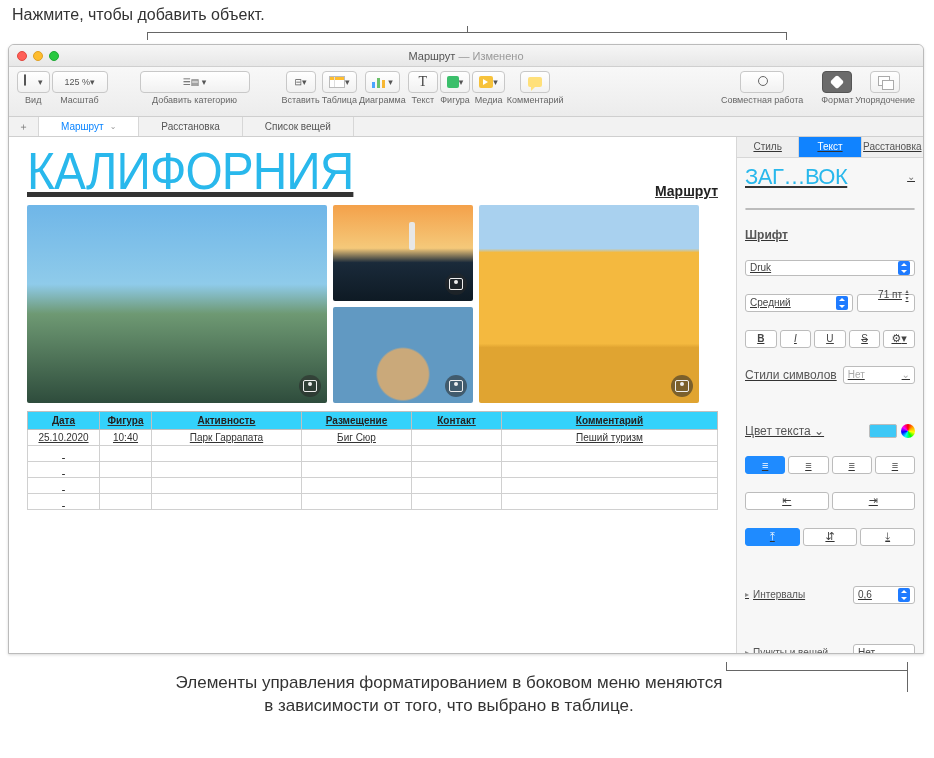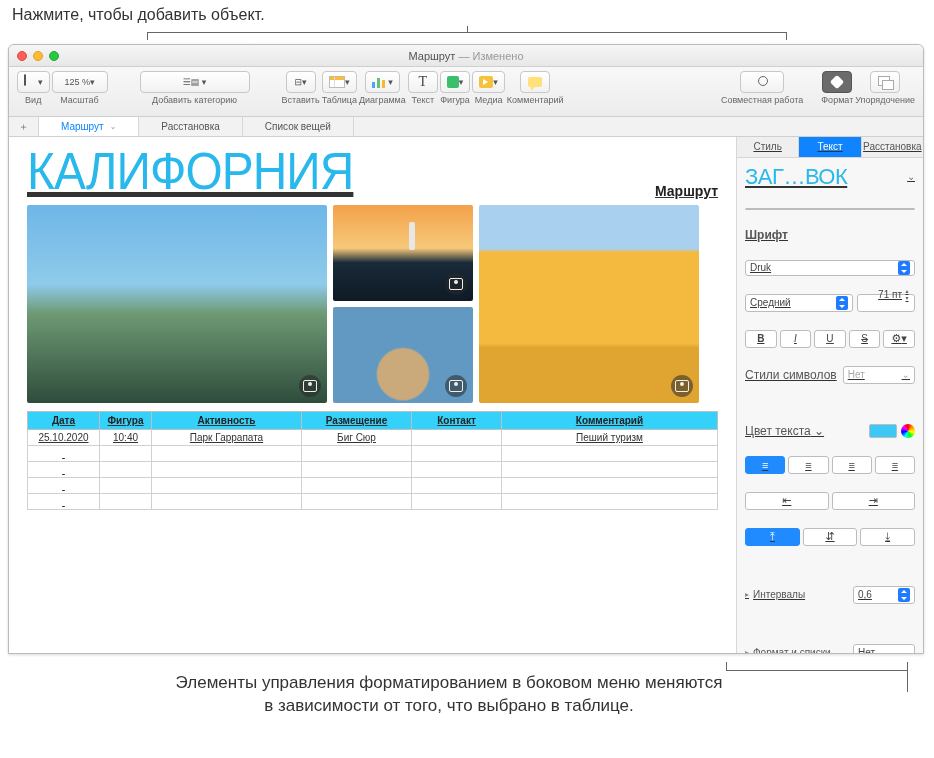--- a/index.html
+++ b/index.html
@@ -606,21 +606,21 @@
               <span>0,6</span>
               <span class="arrows"></span>
             </div>
           </div>
 
           <div class="sep"></div>
 
           <div class="rowline">
             <div class="disc">
                 <span class="tri">▸</span>
-                <span>Формат и списки</span>
+                <span>Пункты и вещей</span>
               </div>
             <div class="select" style="width:62px">
               <span>Нет</span>
               <span class="faint">⌄</span>
             </div>
           </div>
         </div>
       </div>
     </div>
   </div>

